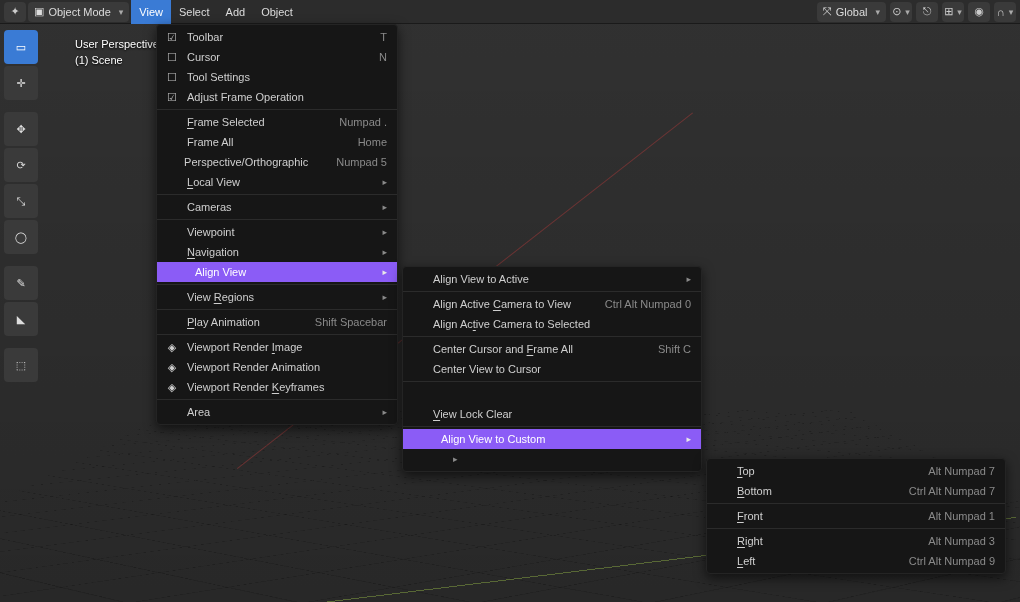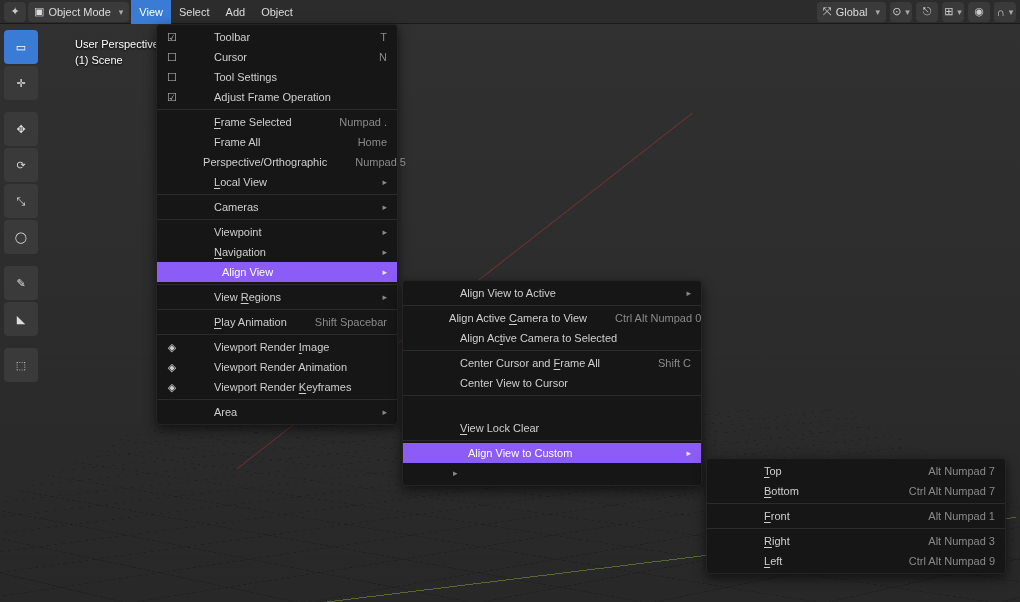--- a/index.html
+++ b/index.html
@@ -59,32 +59,32 @@
 
 .menu {
   position:absolute; background:#161616; border:1px solid #242424; border-radius:4px;
   box-shadow:0 4px 12px rgba(0,0,0,0.6); padding:2px 0; color:#cfcfcf;
 }
 .menu-row {
   display:flex; align-items:center; height:20px; padding:0 10px 0 8px;
   gap:8px; white-space:nowrap;
 }
 .menu-row .ck { width:14px; text-align:center; opacity:.9; }
-.menu-row .lbl { flex:1;margin-left:27px; }
+.menu-row .lbl { flex:1; }
 .menu-row .sc { color:#8a8a8a; margin-left:20px; }
 .menu-row .sub { color:#8a8a8a; margin-left:20px; font-size:9px; }
 .menu-row.hl { background:#8b5cf6; color:#fff;padding-left:16px; }
 .menu-row.hl .sc, .menu-row.hl .sub { color:#e8e8e8; }
 .menu-sep { height:1px; background:#2b2b2b; margin:2px 0; }
 .menu .icon { width:14px; text-align:center; }
 .und { text-decoration: underline; text-underline-offset:2px; }
 
 
 #menu-view { top:24px; left:156px; width:242px; }
-#menu-align { top:280px; left:402px; width:300px; }
+#menu-align { top:266px; left:402px; width:300px; }
 #menu-custom { top:458px; left:706px; width:300px; }
 </style>
 </head>
 <body>
 
 <div class="viewport">
   <div class="grid-plane"></div>
   <div class="axis-x"></div>
   <div class="axis-y"></div>
 </div>

